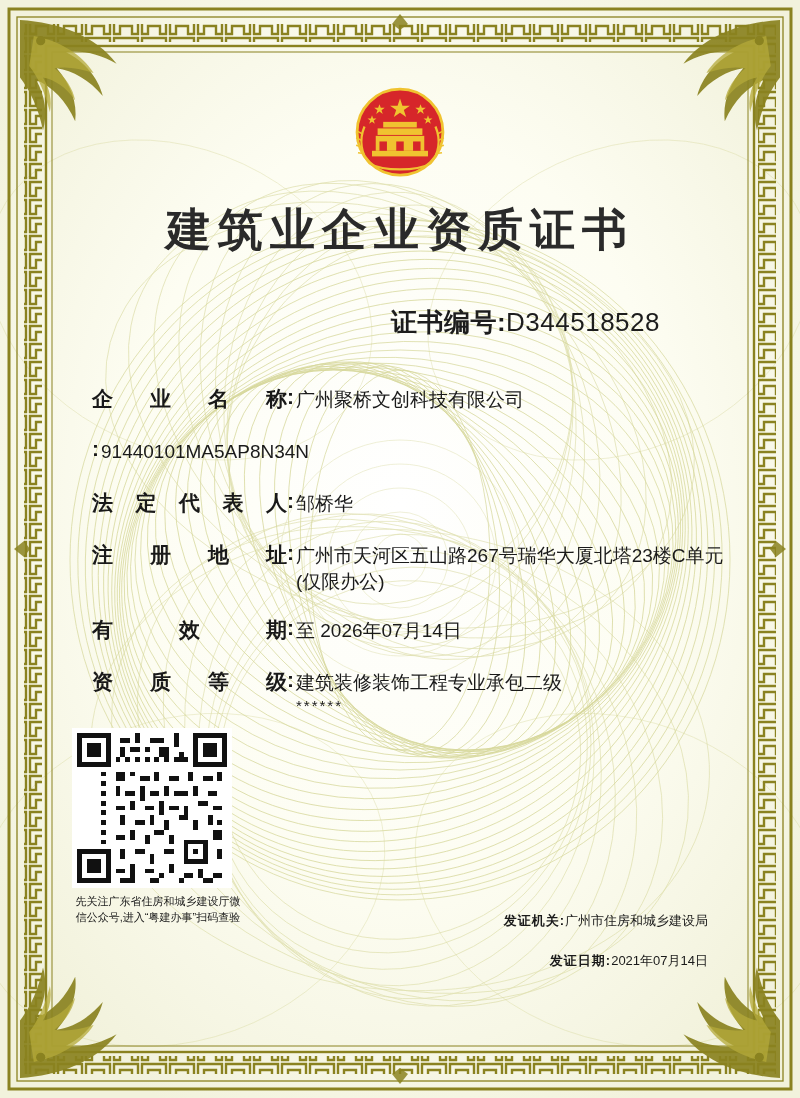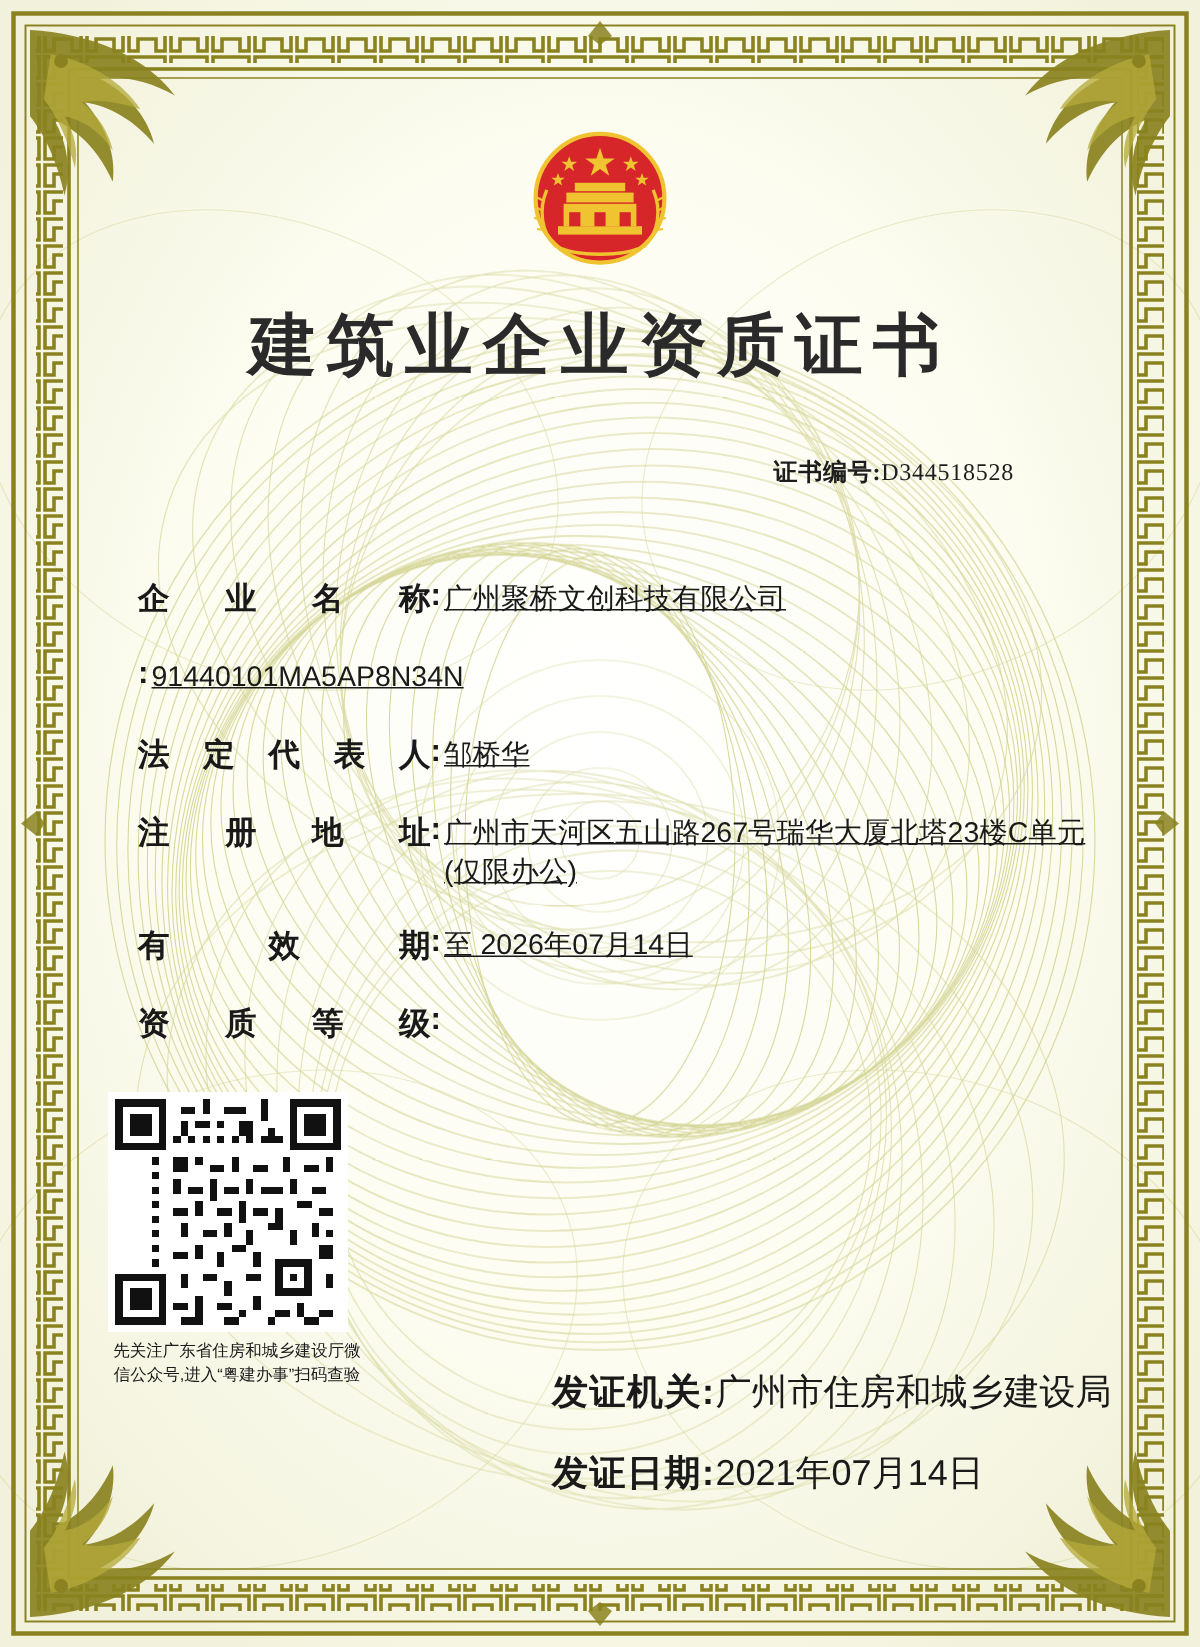--- a/index.html
+++ b/index.html
@@ -61,25 +61,24 @@
     font-size: 45px;
     letter-spacing: 7px;
     font-weight: bold;
     color: #2a2a2a;
     font-family: "DejaVu Sans", "Liberation Sans", sans-serif;
   }
 
   .cert-no {
     position: absolute;
     top: 305px;
-    right: 124px;
-    font-size: 16px;
+    right: 140px;
+    font-size: 26px;
     color: #1d1d1d;
     letter-spacing: 0.5px;
-    font-family: Liberation Serif, serif;
   }
   .cert-no .label { font-weight: bold; }
   .cert-no .value { }
 
   .fields {
     position: absolute;
     top: 385px;
     left: 92px;
     right: 70px;
   }
@@ -105,21 +104,20 @@
     font-size: 21px;
     font-weight: bold;
     color: #191919;
     margin-right: 2px;
   }
   .field-value {
     font-size: 19px;
     color: #1a1a1a;
     line-height: 1.35;
     padding-top: 2px;
-    text-decoration: underline;
   }
   .field-value .stars {
     display: block;
     font-size: 15px;
     letter-spacing: 2px;
     color: #1a1a1a;
   }
 
   
   .qr-wrap {
@@ -144,24 +142,25 @@
 
   
   .issuer {
     position: absolute;
     right: 92px;
     top: 912px;
     text-align: left;
     width: 340px;
   }
   .issuer-row {
-    font-size: 24px;
+    font-size: 13px;
     color: #1a1a1a;
     margin-bottom: 22px;
     white-space: nowrap;
+    text-align: right;
   }
   .issuer-row .label {
     font-weight: bold;
     letter-spacing: 1px;
   }
 </style>
 </head>
 <body>
 
 <div class="cert">
@@ -393,20 +392,24 @@
       </div>
 
       <div class="field-row">
         <div class="field-label">
           <span class="lchar">资</span>
             <span class="lchar">质</span>
             <span class="lchar">等</span>
             <span class="lchar">级</span>
         </div>
         <div class="field-colon">:</div>
+        <div class="field-value">
+          <span>建筑装修装饰工程专业承包二级</span>
+          <span class="stars">******</span>
+        </div>
       </div>
 
     </div>
 
     <div class="qr-wrap">
       <div class="qr">
         <svg viewBox="0 0 33 33" shape-rendering="crispEdges" xmlns="http://www.w3.org/2000/svg">
           <rect width="33" height="33" fill="#ffffff"></rect>
           <g fill="#111111">
 

